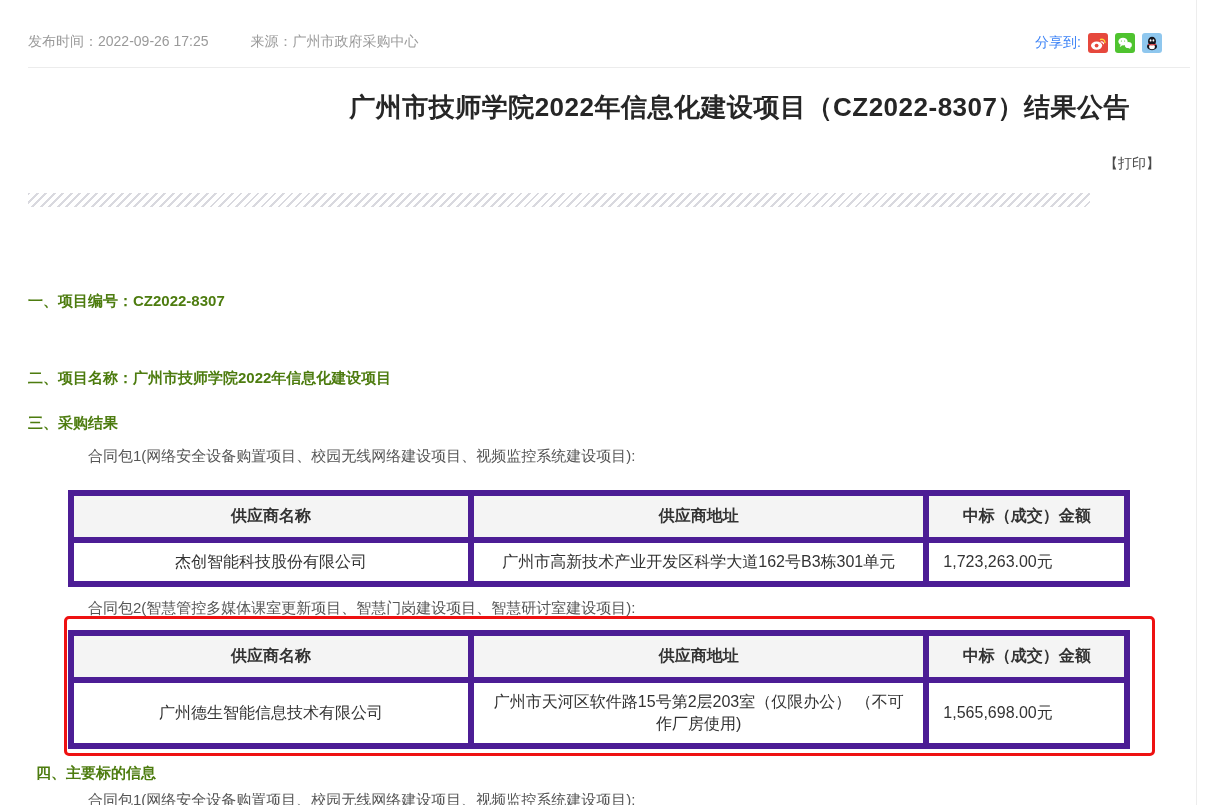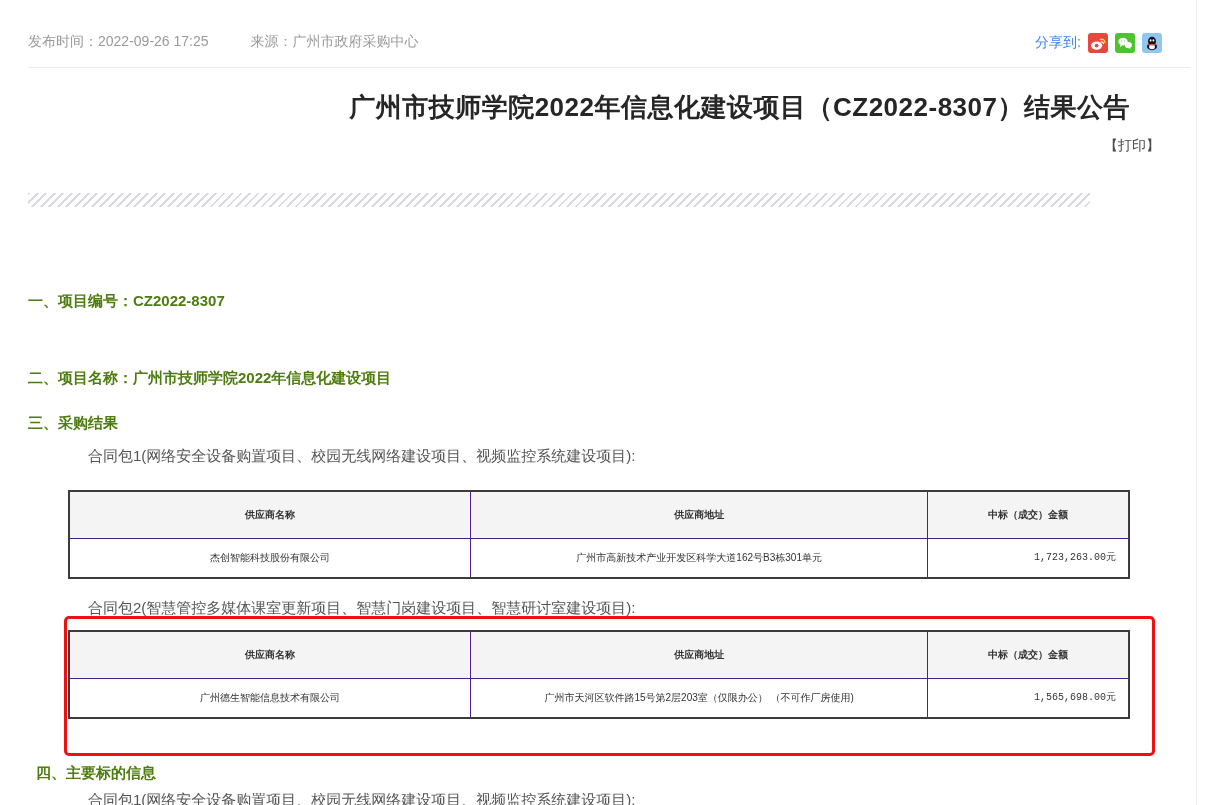--- a/index.html
+++ b/index.html
@@ -19,21 +19,21 @@
   .share { position:absolute; top:33px; right:56px; display:flex; align-items:center; gap:7px; font-size:14px; color:#3b82f6; }
   .share .ico { width:20px; height:20px; display:inline-block; cursor:pointer; }
   .top-divider { position:absolute; left:28px; top:67px; width:1162px; height:1px; background:#ececec; }
 
   
   .title {
     position:absolute; left:28px; top:90px; width:1102px;
     text-align:right; font-size:26px; font-weight:bold; color:#262626;
     letter-spacing:0.5px;
   }
-  .print-btn { position:absolute; top:137px; right:58px; font-size:14px; color:#4a4a4a; cursor:pointer; }
+  .print-btn { position:absolute; top:155px; right:58px; font-size:14px; color:#4a4a4a; cursor:pointer; }
 
   
   .hatch {
     position:absolute; left:28px; top:193px; width:1062px; height:14px;
     background:repeating-linear-gradient(135deg, #d9d9df 0px, #d9d9df 2px, #ffffff 2px, #ffffff 6px);
   }
 
   
   .sec { position:absolute; left:28px; font-size:15px; font-weight:bold; color:#4d7c0f; line-height:20px; }
   .sec1 { top:291px; } .sec2 { top:368px; } .sec3 { top:413px; } .sec4 { top:763px;margin-left:8px; }
@@ -41,30 +41,30 @@
   
   .pkg-label { position:absolute; left:88px; font-size:15px; color:#555555; line-height:20px; }
   .pkg1-label { top:446px; }
   .pkg2-label { top:588px;margin-top:10px; }
   .cutoff-line { position:absolute; left:88px; top:790px; font-size:15px; color:#555555; line-height:20px; }
 
   
   table.result { position:absolute; left:68px; width:1062px; border-collapse:collapse; table-layout:fixed; background:#fff; }
   .table1 { top:490px; }
   .table2 { top:630px; }
-  table.result th, table.result td { border:1px solid #4c1d95; font-size:10px; color:#333333; }
+  table.result th, table.result td { border:6px solid #4c1d95; font-size:16px; color:#333333; }
   table.result { border:2px solid #3b3b3b; }
   table.result th {
     background:#f4f4f4; font-weight:bold; text-align:center;
     height:47px; padding:4px 10px;
   }
   .table2 th { height:45px; }
   table.result td { text-align:center; padding:8px 14px; height:37px; line-height:22px;margin-left:48px; }
   .table2 td { height:68px; }
-  table.result td.amount { text-align:right; padding-right:12px;font-family:Liberation Mono, monospace; }
+  table.result td.amount { text-align:left; padding-right:12px; }
   col.c1 { width:37.9%; } col.c2 { width:43.1%; } col.c3 { width:19%; }
 
   
   .redbox {
     position:absolute; left:64px; top:616px; width:1091px; height:140px;
     border:3px solid #ee1111; border-radius:5px; pointer-events:none;
   }
 </style>
 </head>
 <body>

